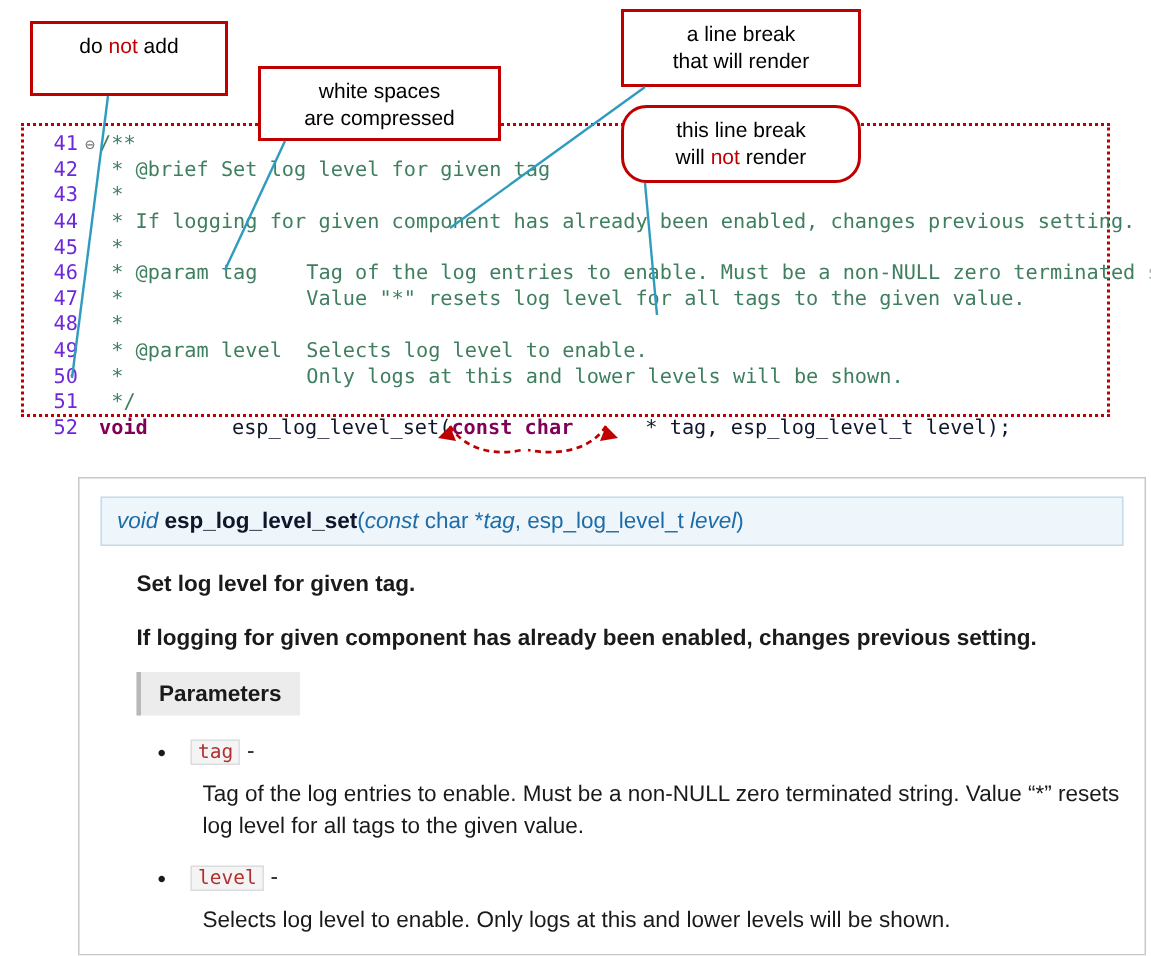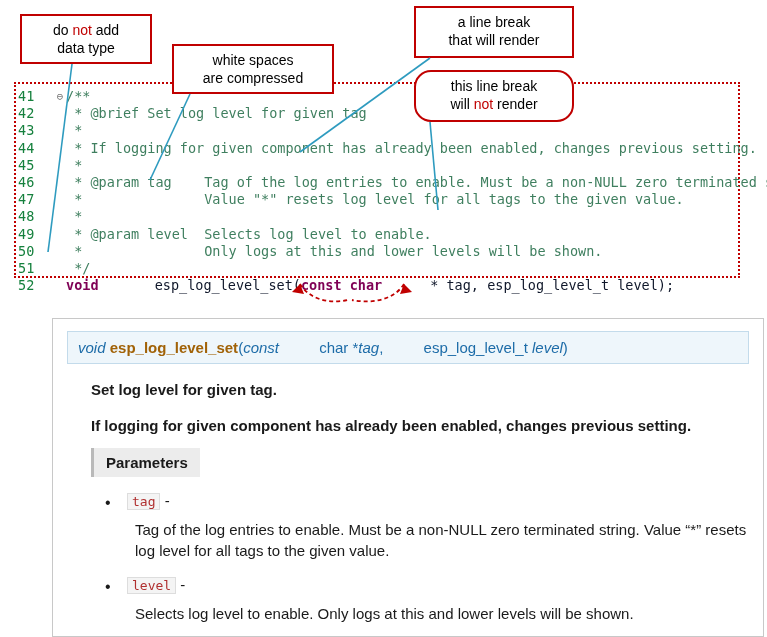--- a/index.html
+++ b/index.html
@@ -61,22 +61,22 @@
   }
   .code-line {
     display: flex;
     font-family: "DejaVu Sans Mono", monospace;
     font-size: 13.5px;
     line-height: 17.2px;
     white-space: pre;
   }
   .ln {
     width: 34px;
-    text-align: left;
-    color: #15803d;
+    text-align: right;
+    color: #6d28d9;
     flex: 0 0 34px;
     padding-right: 2px;
     user-select: none;
   }
   .fold {
     width: 12px;
     flex: 0 0 12px;
     text-align: center;
     color: #777777;
     font-size: 11px;
@@ -100,23 +100,23 @@
   }
   #doc-signature {
     margin: 12px 14px 0 14px;
     background: #eef6fb;
     border: 1px solid #c3dbeb;
     padding: 7px 10px;
     font-size: 15px;
     color: #1d6ca8;
     font-family: "Liberation Sans", sans-serif;
   }
-  #doc-signature .sig-name { font-weight: bold; color: #a16207; }
+  #doc-signature .sig-name { font-weight: bold; color: #0f172a; }
   #doc-signature .sig-kw { font-style: italic; color: #1d6ca8; }
-  #doc-signature .sig-type { color: #1d6ca8; margin-left: 36px; }
+  #doc-signature .sig-type { color: #1d6ca8; }
   #doc-signature .sig-arg { font-style: italic; color: #1d6ca8; }
 
   .doc-para {
     margin: 16px 14px 0 38px;
     font-size: 15px;
     color: #1a1a1a;
     line-height: 1.35;
     font-weight: bold;
   }
   #params-header {
@@ -157,21 +157,20 @@
     font-size: 15px;
     color: #1a1a1a;
     line-height: 1.4;
   }
 </style>
 </head>
 <body>
 
 <div class="callout" id="callout-no-type">
   <div><span>do </span><span class="hl">not</span><span> add</span></div>
-  <div>data type</div>
 </div>
 
 <div class="callout" id="callout-spaces">
   <div>white spaces</div>
   <div>are  compressed</div>
 </div>
 
 <div class="callout" id="callout-break-yes">
   <div>a line break</div>
   <div>that will render</div>

